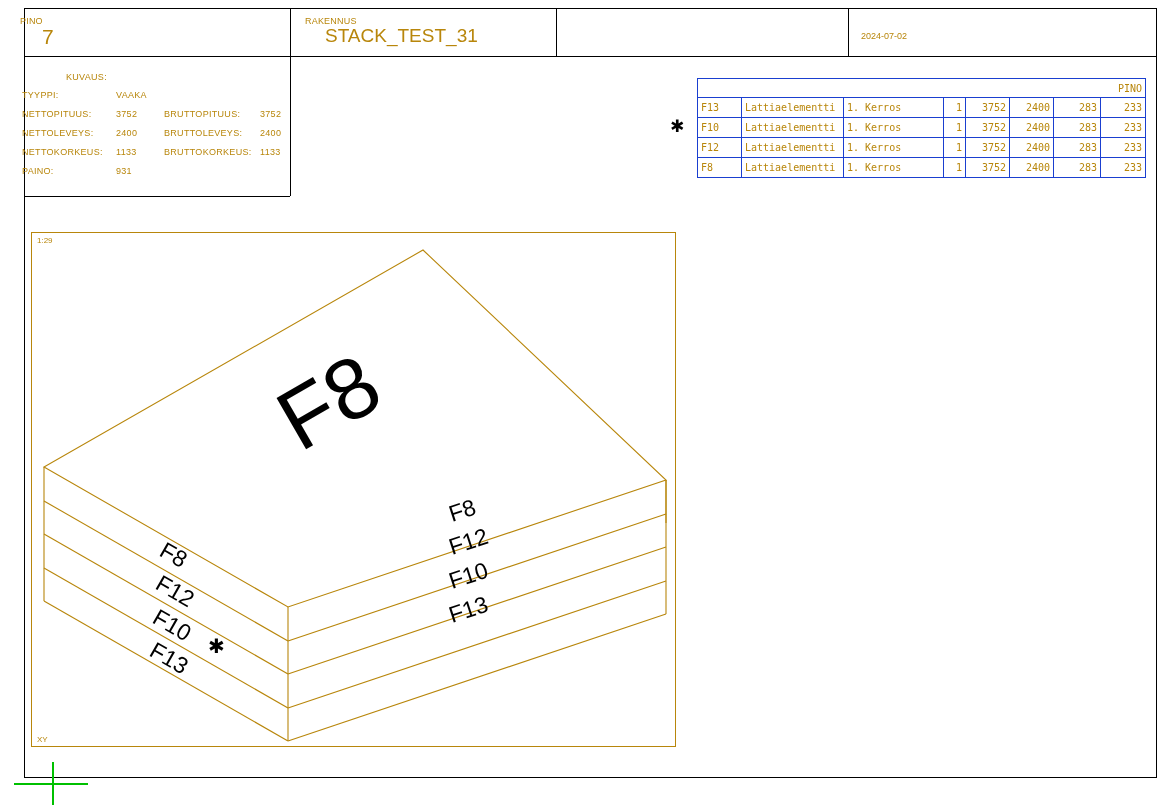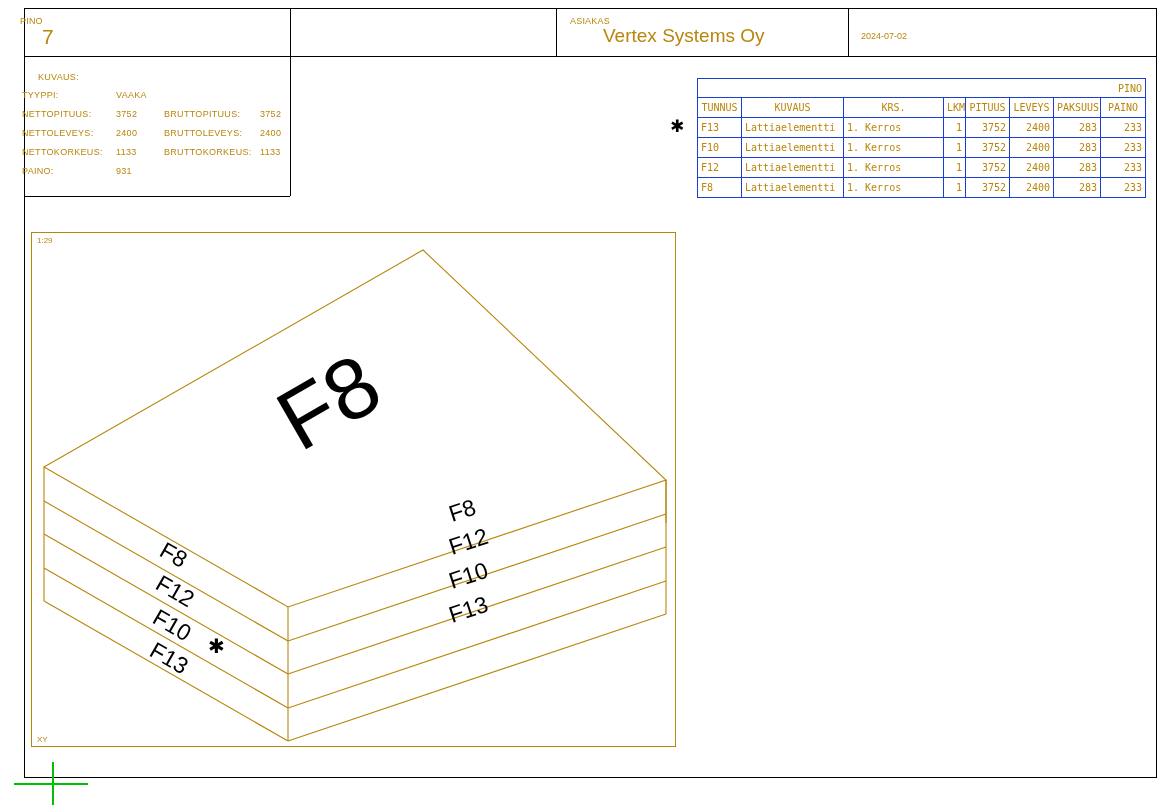--- a/index.html
+++ b/index.html
@@ -183,32 +183,32 @@
   <div class="tb-hline" style="left:24px;  top:196px; width:266px;"></div>
   <div class="tb-vline" style="left:290px; top:8px;   height:188px;"></div>
   <div class="tb-vline" style="left:556px; top:8px;   height:48px;"></div>
   <div class="tb-vline" style="left:848px; top:8px;   height:48px;"></div>
 
   <div class="tb-cell" style="left:20px; top:16px;">
     <div class="tb-caption">PINO</div>
     <div class="tb-value big" style="margin-left:22px; margin-top:-1px;">7</div>
   </div>
 
-
-  <div class="tb-cell" style="left:570px; top:16px;">
-    <div class="tb-caption">ASIAKAS</div>
-    <div class="tb-value mid" style="margin-left:33px; margin-top:-1px;">Vertex Systems Oy</div>
-  </div>
+  <div class="tb-cell" style="left:305px; top:16px;">
+    <div class="tb-caption">RAKENNUS</div>
+    <div class="tb-value mid" style="margin-left:20px; margin-top:-1px;">STACK_TEST_31</div>
+  </div>
+
 
   <div class="tb-cell" style="left:861px; top:31px;text-align:right;">
     <div class="tb-value small">2024-07-02</div>
   </div>
 
   <div id="spec-block">
-    <div class="spec-row spec-label" style="left:16px;   top:4px;">KUVAUS:</div>
+    <div class="spec-row spec-label" style="left:4px;   top:4px;padding-left:40px;">KUVAUS:</div>
     <div class="spec-row spec-num" style="left:94px;  top:4px;"></div>
 
     <div class="spec-row spec-label" style="left:0px;   top:22px;">TYYPPI:</div>
     <div class="spec-row spec-num" style="left:94px;  top:22px;">VAAKA</div>
 
     <div class="spec-row spec-label" style="left:0px;   top:41px;">NETTOPITUUS:</div>
     <div class="spec-row spec-num" style="left:94px;  top:41px;">3752</div>
     <div class="spec-row spec-label" style="left:142px; top:41px;">BRUTTOPITUUS:</div>
     <div class="spec-row spec-num" style="left:238px; top:41px;">3752</div>
 
@@ -237,30 +237,20 @@
       <col class="col-pituus">
         <col class="col-leveys">
         <col class="col-paksuus">
         <col class="col-paino">
     </colgroup>
     <tbody id="table-body">
         <tr class="title-row">
           <td colspan="8">PINO</td>
         </tr>
         <tr>
-          <th>TUNNUS</th>
-          <th>KUVAUS</th>
-          <th>KRS.</th>
-          <th>LKM</th>
-          <th>PITUUS</th>
-          <th>LEVEYS</th>
-          <th>PAKSUUS</th>
-          <th>PAINO</th>
-        </tr>
-        <tr>
           <td class="txt">F13</td>
           <td class="txt">Lattiaelementti</td>
           <td class="txt">1. Kerros</td>
           <td class="num">1</td>
           <td class="num">3752</td>
           <td class="num">2400</td>
           <td class="num">283</td>
           <td class="num">233</td>
         </tr>
         <tr>

